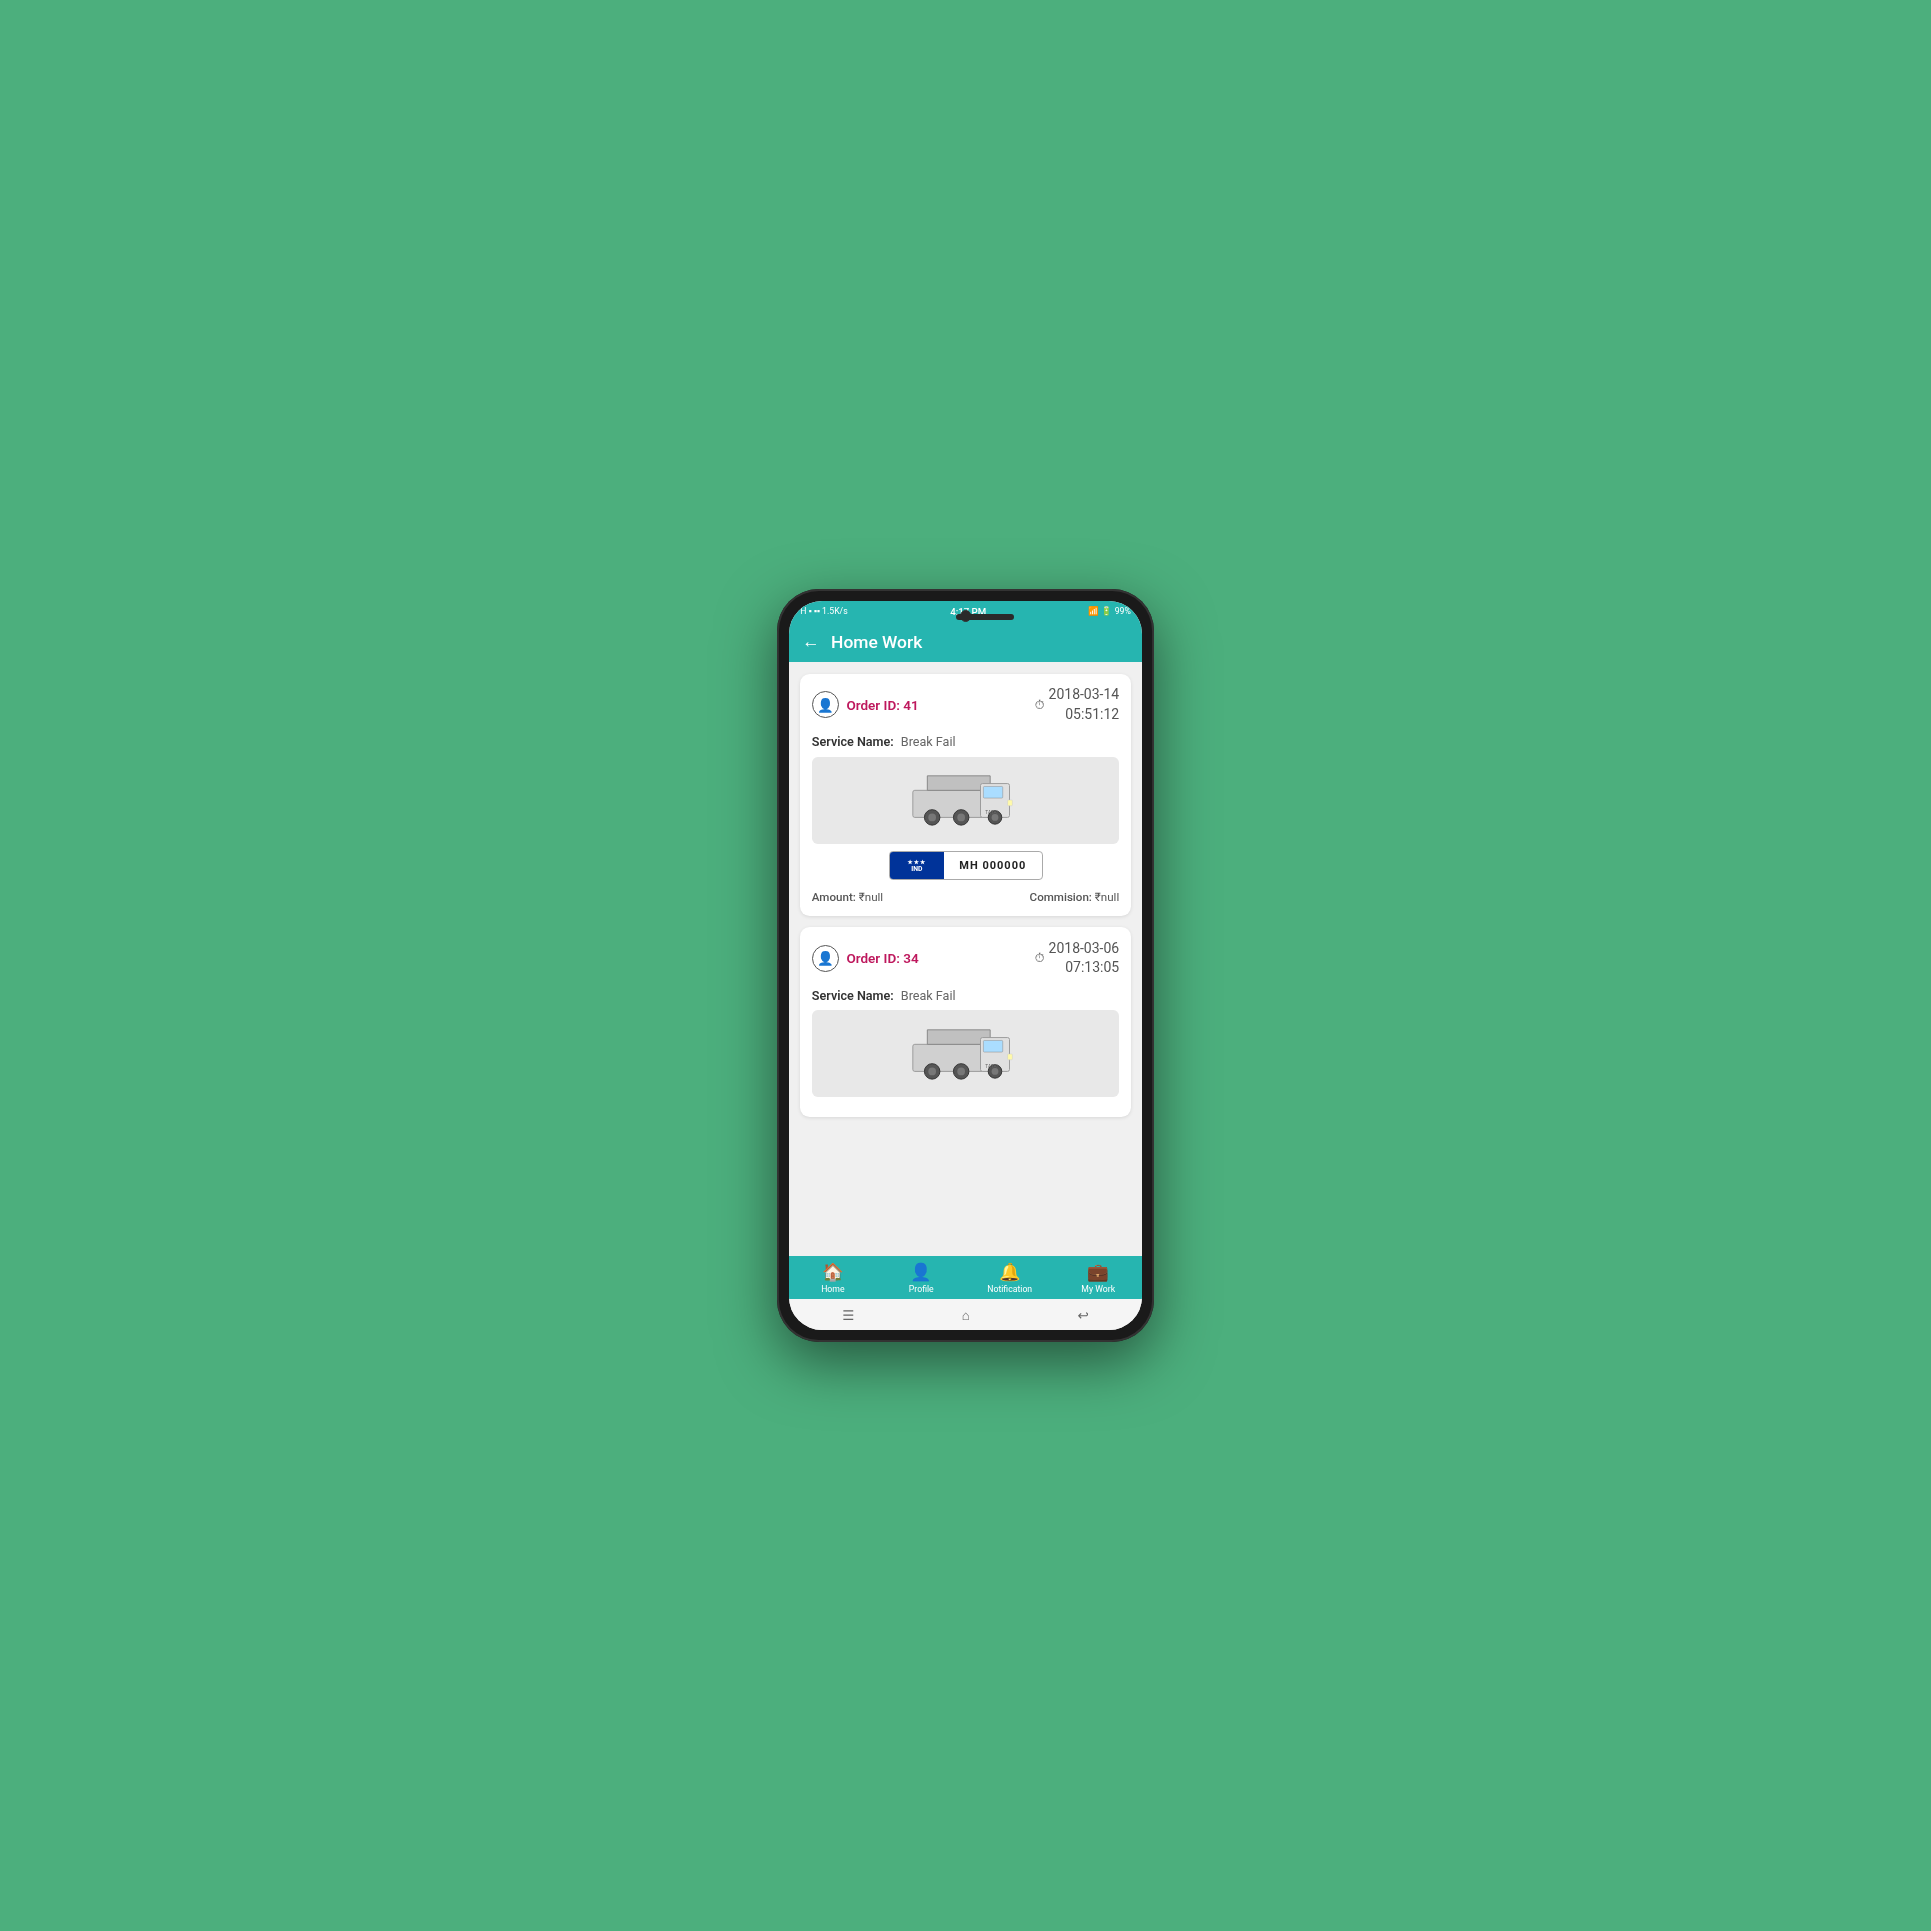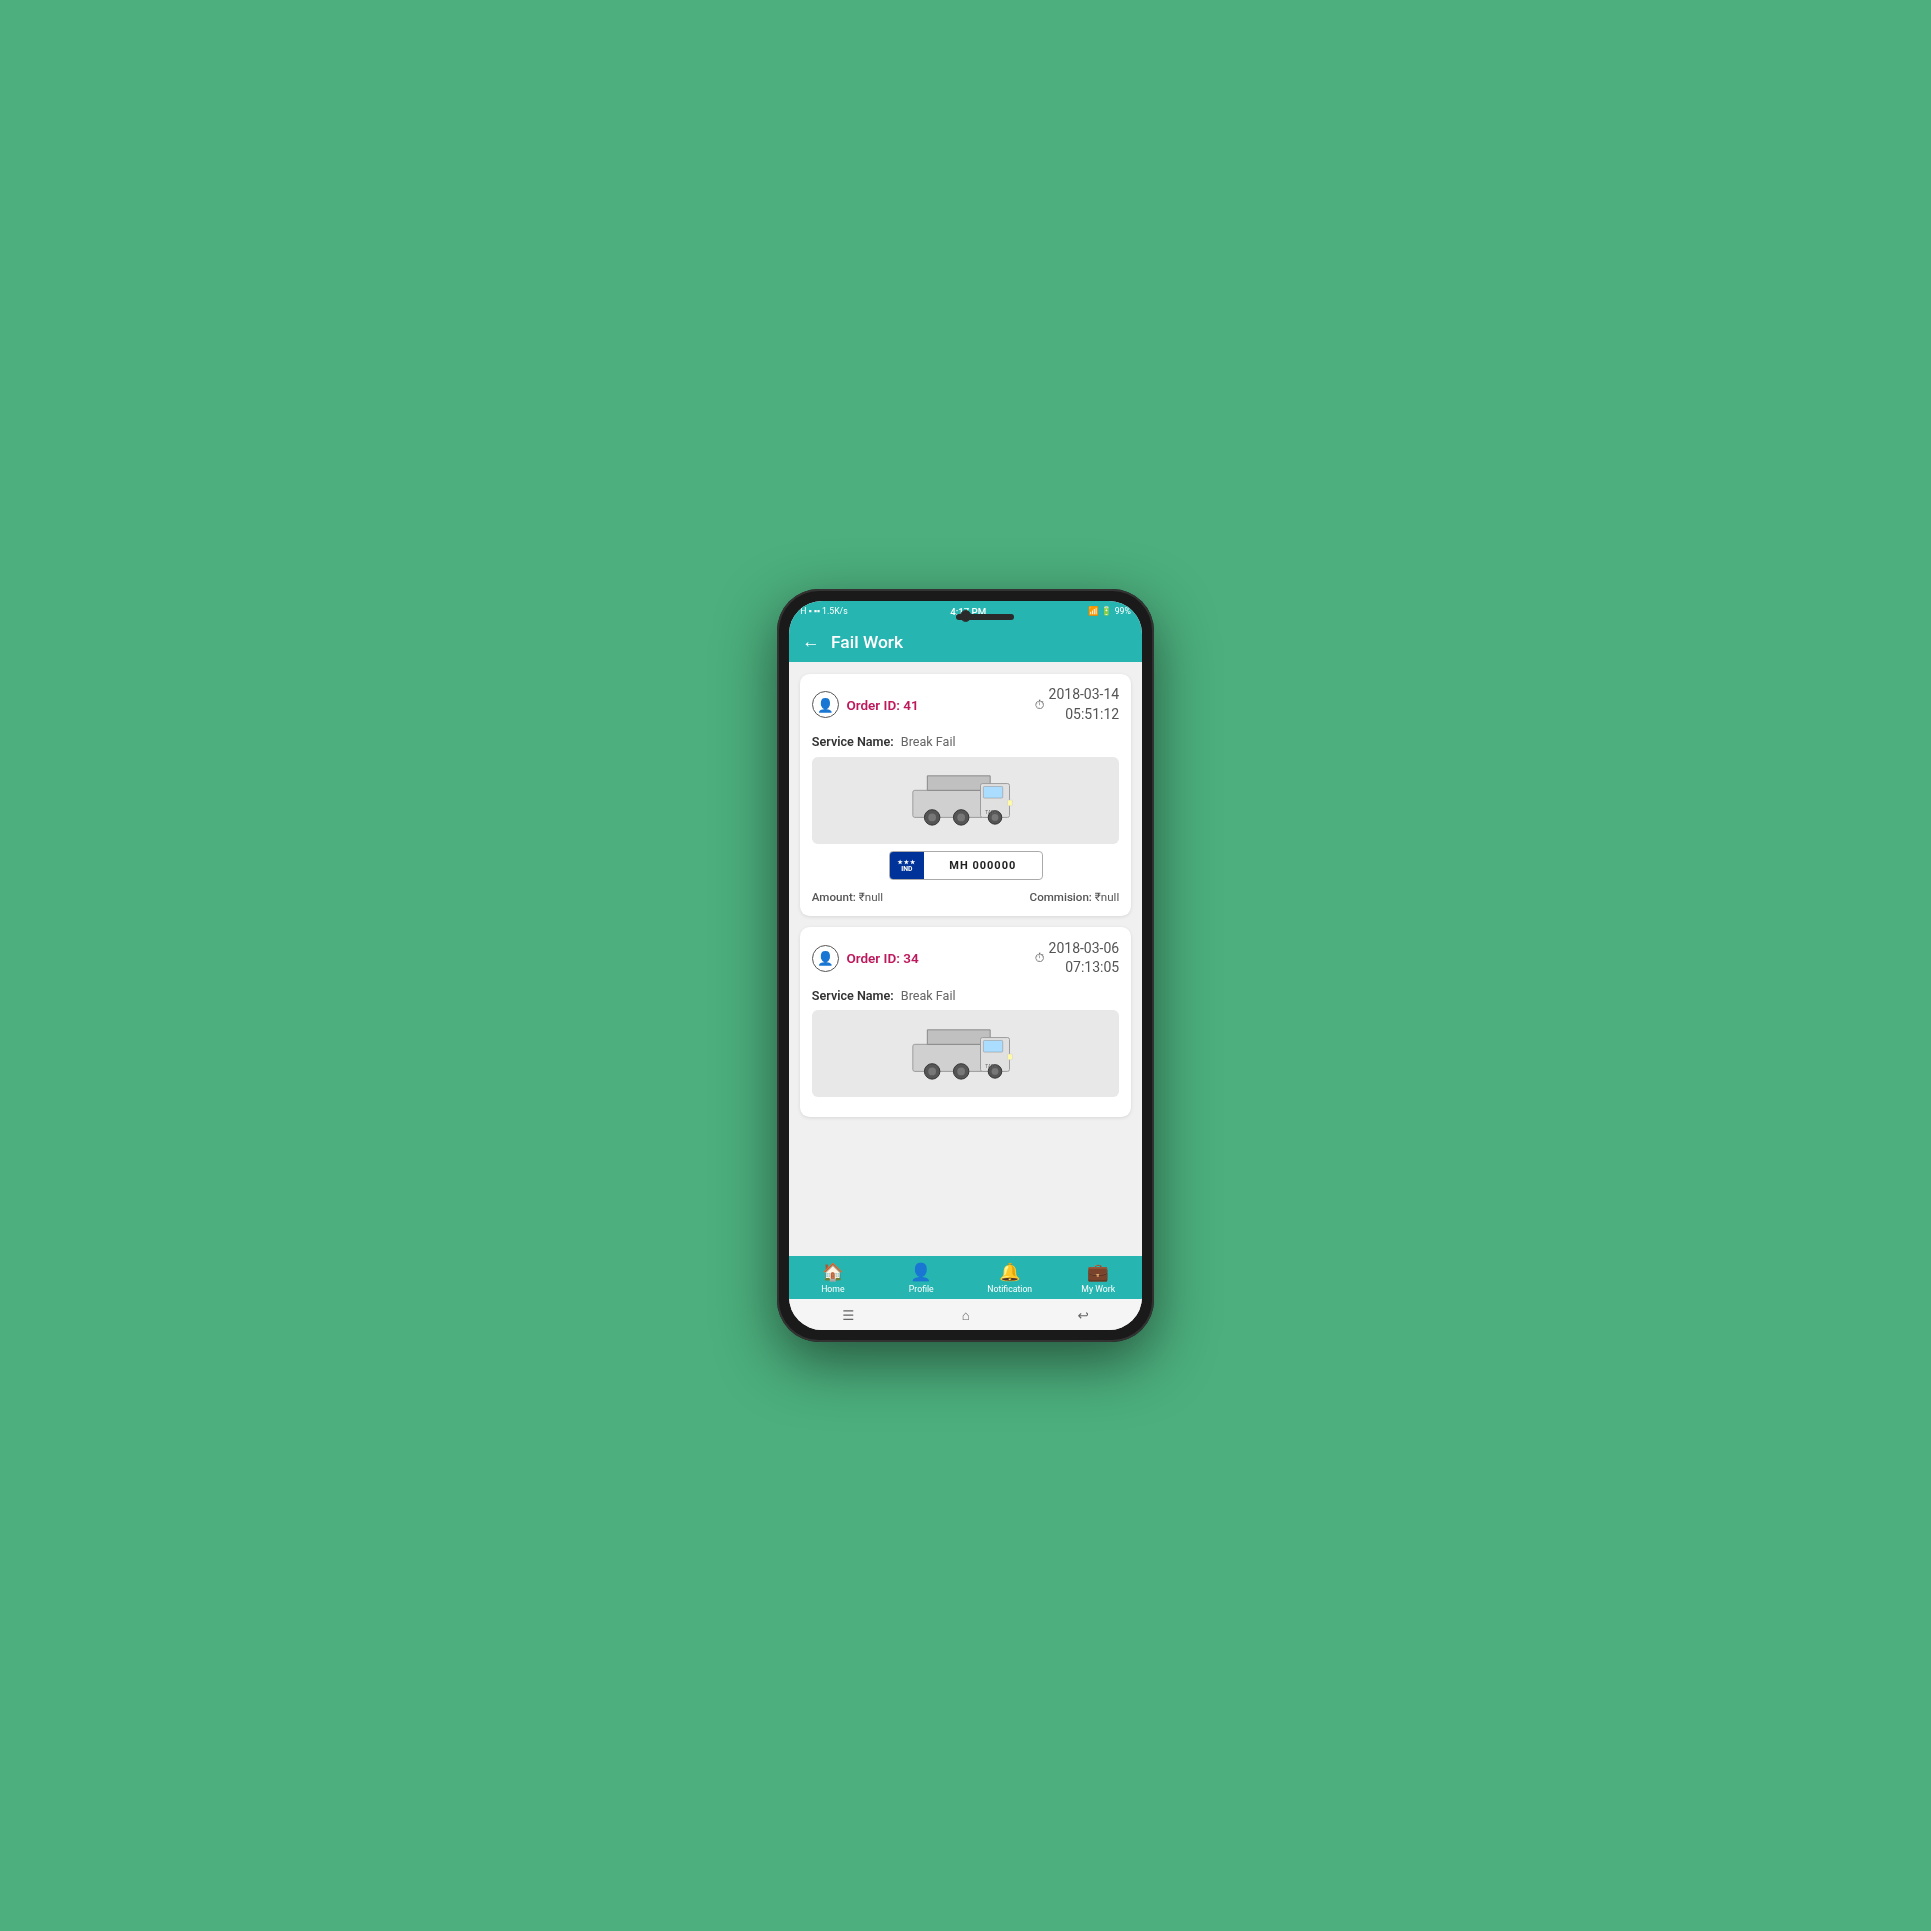--- a/index.html
+++ b/index.html
@@ -171,21 +171,21 @@
       align-items: center;
       overflow: hidden;
       width: 154px;
       height: 29px;
     }
     .plate-ind {
       background: #003399;
       color: white;
       font-size: 7.7px;
       font-weight: bold;
-      padding: 0 8px;
+      padding: 0 18px;
       height: 100%;
       display: flex;
       align-items: center;
       justify-content: center;
       flex-direction: column;
       min-width: 31px;
     }
     .plate-stars { font-size: 5.8px; letter-spacing: 1px; }
     .plate-number {
       flex: 1;
@@ -248,21 +248,21 @@
         <span>H ▪ ▪▪ 1.5K/s</span>
       </div>
       <div class="status-center">4:17 PM</div>
       <div class="status-right">
         <span>📶 🔋 99%</span>
       </div>
     </div>
 
     <div class="top-bar">
       <div class="back-btn">←</div>
-      <div class="top-bar-title">Fail Work</div>
+      <div class="top-bar-title">Home Work</div>
     </div>
 
     <div class="content">
 
       <div class="order-card">
         <div class="order-header">
           <div class="order-icon">👤</div>
           <div class="order-id">Order ID: 41</div>
           <div class="order-time-group">
             <span class="clock-icon">⏱</span>

